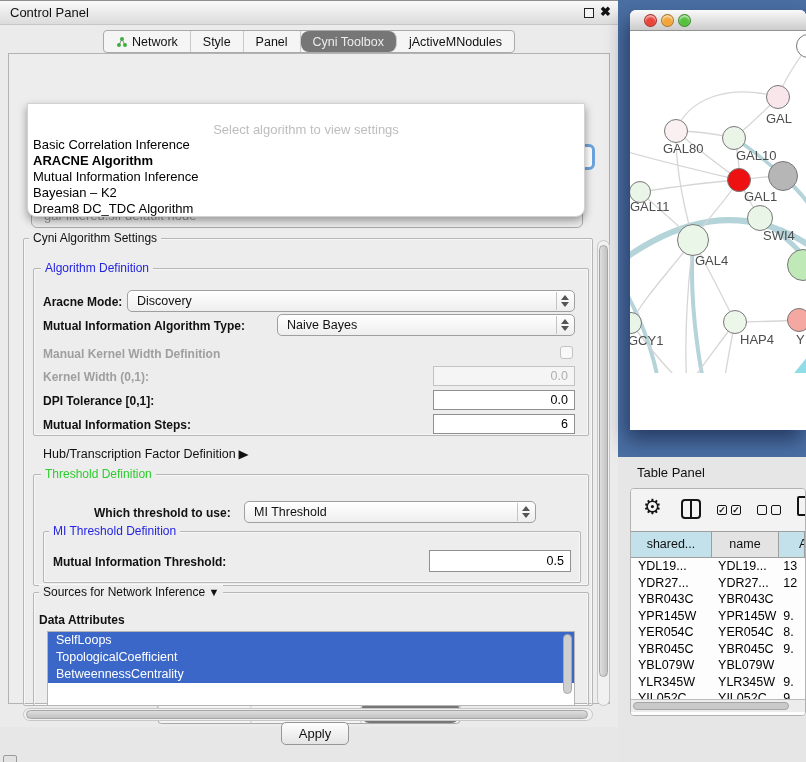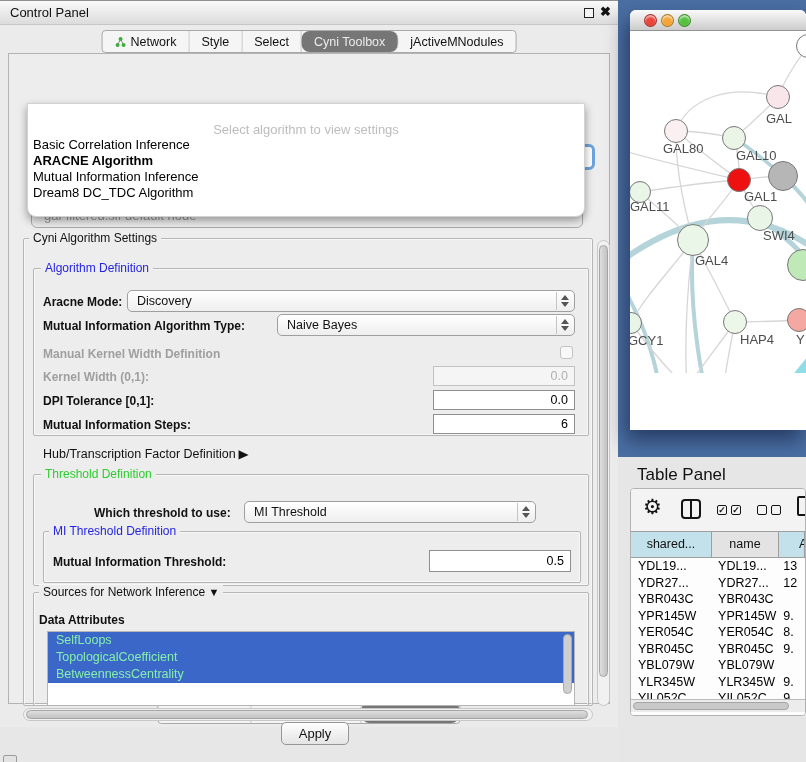--- a/index.html
+++ b/index.html
@@ -57,21 +57,21 @@
   .tri-up { width:0; height:0; border-left:4px solid transparent; border-right:4px solid transparent; border-bottom:5px solid #555; }
   .tri-dn { width:0; height:0; border-left:4px solid transparent; border-right:4px solid transparent; border-top:5px solid #555; }
 
   .field { position:absolute; background:#fff; border:1px solid #8f8f8f; font-size:12.5px; color:#000;
     text-align:right; padding:0 6px; line-height:18px; z-index:2;}
   .field.dis { color:#b0b0b0; background:#f5f5f5; border-color:#c3c3c3; }
   .checkbox { position:absolute; width:13px; height:13px; border:1px solid #c2c2c2; border-radius:3px; background:#f8f8f8; z-index:2;}
 
   .attr-list { position:absolute; left:38px; top:577px; width:528px; height:75px; background:#fff;
     border:1px solid #b5b5b5; overflow:hidden; z-index:2;}
-  .attr-item { background:#3a67c8; color:#86efac; font-size:12.5px; height:17px; line-height:17px; padding-left:8px; }
+  .attr-item { background:#3a67c8; color:#ffffff; font-size:12.5px; height:17px; line-height:17px; padding-left:8px; }
   .attr-scroll { position:absolute; right:2px; top:2px; width:9px; height:60px; background:#cfcfcf;
     border:1px solid #a8a8a8; border-radius:5px; z-index:3;}
 
   .vscroll { position:absolute; left:588px; top:186px; width:13px; height:466px; background:#f1f1f1;
     border:1px solid #c7c7c7; border-radius:7px; z-index:2;}
   .vscroll-thumb { position:absolute; left:1px; top:4px; width:9px; height:432px;
     background:linear-gradient(90deg,#dedede,#c2c2c2); border:1px solid #a5a5a5; border-radius:5px; }
   .hscroll { position:absolute; left:14px; top:654px; width:570px; height:13px; background:#f1f1f1;
     border:1px solid #c7c7c7; border-radius:7px; z-index:2;}
   .hscroll-thumb { position:absolute; left:2px; top:1px; width:562px; height:9px;
@@ -94,21 +94,21 @@
     background:linear-gradient(#fafafa,#cccccc); border-bottom:1px solid #949494; border-radius:6px 6px 0 0; }
   .light { position:absolute; top:4px; width:13px; height:13px; border-radius:50%; border:1px solid rgba(0,0,0,.3);
     box-shadow:inset 0 2px 2px rgba(255,255,255,.6); }
   .light.red { left:14px; background:#e8453c; } .light.yellow { left:31px; background:#f2a63a; } .light.green { left:48px; background:#58c03f; }
   .nw-canvas { position:absolute; left:0; top:21px; width:176px; height:342px; background:#fff; overflow:hidden; }
   .node { position:absolute; border-radius:50%; border:1.4px solid #787878; z-index:2; }
   .node-label { position:absolute; font-size:13px; color:#4d4d4d; white-space:nowrap; z-index:3; }
 
   
   #table-panel-region { position:absolute; left:618px; top:457px; width:188px; height:305px; background:#e6e6e6; }
-  .tp-title { position:absolute; left:19px; top:8px; font-size:17px; color:#111; }
+  .tp-title { position:absolute; left:19px; top:8px; font-size:13px; color:#111; }
   .tp-panel { position:absolute; left:12px; top:31px; width:176px; height:228px; background:#fbfbfb;
     border:1px solid #b2b2b2; border-radius:4px; overflow:hidden; }
   .tp-toolbar { position:absolute; left:0; top:0; width:100%; height:42px; background:#f3f3f3; }
   .gear-glyph { position:absolute; left:12px; top:6px; font-size:21px; color:#141414; }
   .cols-icon { position:absolute; left:50px; top:10px; width:20px; height:20px; border:2px solid #141414; border-radius:4px; }
   .cols-icon::after { content:""; position:absolute; left:7px; top:0; bottom:0; width:2px; background:#141414; }
   .cb { position:absolute; width:10px; height:10px; border:1.5px solid #141414; border-radius:2px; font-size:9px; line-height:9px; text-align:center; color:#141414; font-weight:bold; }
   .doc-icon { position:absolute; left:166px; top:7px; width:16px; height:20px; border:2px solid #141414; border-radius:2px; background:#f3f3f3; }
   .tp-header { position:absolute; left:0; top:42px; width:100%; height:27px; display:flex; border-top:1px solid #9e9e9e; border-bottom:1px solid #9e9e9e; }
   .tp-h { font-size:12.5px; color:#111; text-align:center; line-height:25px; border-right:1px solid #9e9e9e; overflow:hidden; white-space:nowrap; }
@@ -147,41 +147,42 @@
             <circle cx="6" cy="3" r="2" fill="#3fae3f"></circle>
             <circle cx="3" cy="9" r="2" fill="#3fae3f"></circle>
             <circle cx="9" cy="9" r="2" fill="#3fae3f"></circle>
           </svg>
           <span>Network</span>
         </div>
         <div class="cp-tab">
           <span>Style</span>
         </div>
         <div class="cp-tab">
-          <span>Select</span>
+          <span>Panel</span>
         </div>
         <div class="cp-tab active">
           <span>Cyni Toolbox</span>
         </div>
         <div class="cp-tab">
           <span>jActiveMNodules</span>
         </div>
       </div>
 
     <div class="cp-content">
 
       <div class="bg-combo-frag"></div>
       <div class="bg-combo">gal-filtered.sif default node</div>
 
       <div class="dropdown">
         <div class="dd-prompt">Select algorithm to view settings</div>
         <div id="ddItems">
             <div class="dd-item">Basic Correlation Inference</div>
             <div class="dd-item bold">ARACNE Algorithm</div>
             <div class="dd-item">Mutual Information Inference</div>
+            <div class="dd-item">Bayesian – K2</div>
             <div class="dd-item">Dream8 DC_TDC Algorithm</div>
           </div>
       </div>
 
       <div class="group" style="left:14px; top:184px; width:570px; height:468px;"></div>
       <span class="group-label" style="left:20px; top:177px; color:#111;">Cyni Algorithm Settings</span>
 
       <div class="group" style="left:24px; top:214px; width:556px; height:168px;"></div>
       <span class="group-label blue" style="left:32px; top:207px;">Algorithm Definition</span>
 

